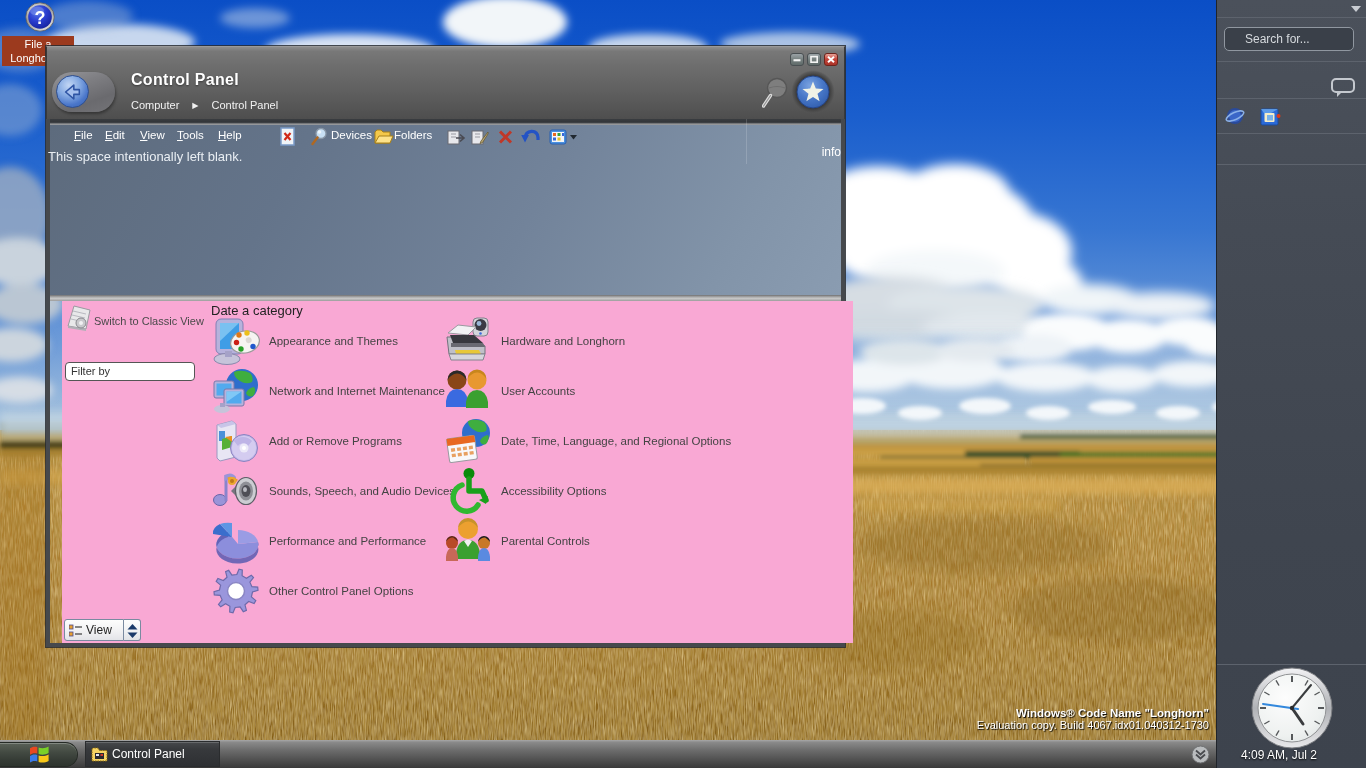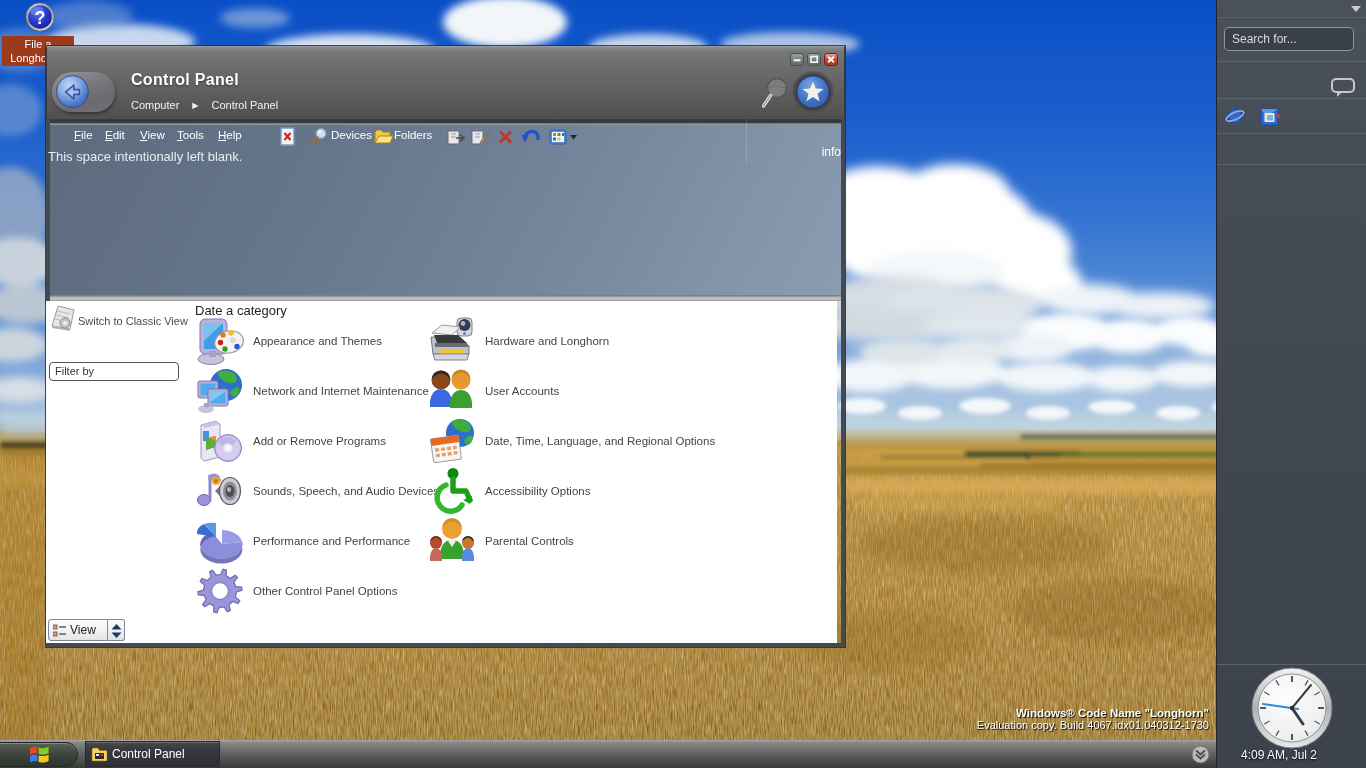--- a/index.html
+++ b/index.html
@@ -11,21 +11,21 @@
 #titlebar { position:absolute; left:0; top:0; width:799px; height:73px;
   background:linear-gradient(180deg,#8d8d8d 0%,#787878 6%,#6e6e6e 25%,#606060 60%,#555555 85%,#4e4e4e 100%);
   border-top:1px solid #9a9a9a; border-left:1px solid #3a3a3a; border-right:1px solid #3a3a3a; }
 #tbsep { position:absolute; left:0; top:73px; width:799px; height:6px; background:linear-gradient(180deg,#3a3d40 0%,#323539 55%,#85878a 80%,#a0a2a5 100%); }
 #midarea { position:absolute; left:4px; top:79px; width:791px; height:170px;
   background:linear-gradient(118deg,#5d6b7d 0%,#64748a 30%,#72839a 60%,#8294a9 85%,#8a9cb1 100%); }
 #winborder { position:absolute; left:0; top:73px; width:799px; height:528px;
   border-left:4px solid #46494d; border-right:4px solid #46494d; border-bottom:4px solid #46494d; }
 #splitter { position:absolute; left:4px; top:249px; width:791px; height:6px;
   background:linear-gradient(180deg,#6f7071 0%,#aeaeae 35%,#c7c7c7 60%,#9b9b9b 100%); }
-#content { position:absolute; left:0; top:255px; width:791px; height:342px; background:#ffffff; }
+#content { position:absolute; left:16px; top:255px; width:791px; height:342px; background:#f9a8d4; }
 
 #backpill { position:absolute; left:6px; top:26px; width:63px; height:40px; border-radius:21px;
   background:linear-gradient(160deg,#96969a 0%,#7e7e82 35%,#6a6a6e 70%,#747478 100%); box-shadow:1px 2px 3px rgba(0,0,0,0.35); }
 #backcirc { position:absolute; left:10px; top:29px; width:33px; height:33px; border-radius:50%;
   background:radial-gradient(circle at 38% 30%,#c2d6f4 0%,#84a9e2 38%,#4a76ca 68%,#3560ac 100%);
   border:1px solid #2d4f92; }
 #title { position:absolute; left:85px; top:25px; color:#fff; font-size:16px; font-weight:bold; letter-spacing:0.3px; text-shadow:0 1px 2px rgba(0,0,0,0.45); }
 #crumb { position:absolute; left:85px; top:53px; color:#f2f2f2; font-size:11px; }
 #crumb .arr { display:inline-block; margin:0 13px; font-size:8px; position:relative; top:-1px; }
 .capbtn { position:absolute; top:7px; width:14px; height:13px; border-radius:3px; }
@@ -46,21 +46,21 @@
 .cat .txt { position:absolute; left:57px; top:18px; font-size:11.5px; color:#444; white-space:nowrap; }
 .cat svg { position:absolute; left:0; top:0; }
 
 #viewbtn { position:absolute; left:2px; top:318px; width:60px; height:22px; background:linear-gradient(180deg,#fdfdfd,#f0f0f2 60%,#e3e4e8); border:1px solid #7a8aa0; border-radius:3px 0 0 3px; font-size:12px; color:#222; }
 #viewbtn span { position:absolute; left:21px; top:3px; }
 #viewspin { position:absolute; left:62px; top:318px; width:17px; height:22px; background:linear-gradient(180deg,#fdfdfd,#eef0f3 60%,#e0e2e6); border:1px solid #7a8aa0; border-left:none; border-radius:0 3px 3px 0; }
 
 #sidebar { position:absolute; left:1216px; top:0; width:150px; height:768px;
   background:linear-gradient(180deg,#4b515b 0%,#454b55 30%,#3f454f 70%,#3d434d 100%); border-left:1px solid #20242a; }
 .sbline { position:absolute; left:0; width:150px; height:1px; background:#5d636d; }
-#searchbox { position:absolute; left:7px; top:27px; width:130px; height:24px; background:#3a4049; border:1px solid #9097a0; border-radius:5px; color:#d6dade; font-size:12px; padding:4px 7px; }
+#searchbox { position:absolute; left:7px; top:27px; width:130px; height:24px; background:#3a4049; border:1px solid #9097a0; border-radius:5px; color:#d6dade; font-size:12px; padding:4px 20px; }
 #sbtime { position:absolute; left:1216px; top:748px; width:126px; text-align:center; color:#fff; font-size:12px; text-shadow:0 1px 2px #000; }
 
 #taskbar { position:absolute; left:0; top:740px; width:1216px; height:28px;
   background:linear-gradient(180deg,#a8a8a8 0%,#8a8a8a 8%,#6b6b6b 38%,#4f4f4f 72%,#393939 100%); }
 #startbtn { position:absolute; left:0; top:742px; width:78px; height:25px; border-radius:0 13px 13px 0;
   background:linear-gradient(180deg,#5a6158 0%,#434a42 40%,#353b35 75%,#2e342e 100%); border:1px solid #252a25; border-left:none; box-shadow:inset 0 1px 0 rgba(255,255,255,0.25); }
 #taskbtn { position:absolute; left:85px; top:741px; width:135px; height:26px; background:linear-gradient(180deg,#47494c 0%,#37393c 30%,#2e3033 100%); border:1px solid #2a2c2e; box-shadow:inset 0 1px 0 rgba(255,255,255,0.18); color:#fff; font-size:12px; }
 #taskbtn span { position:absolute; left:26px; top:5px; }
 
 #wm { position:absolute; right:157px; top:707px; text-align:right; color:#fff; }

